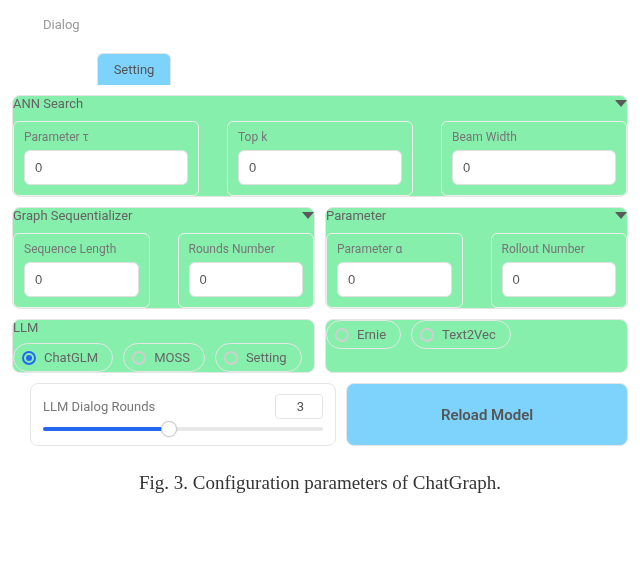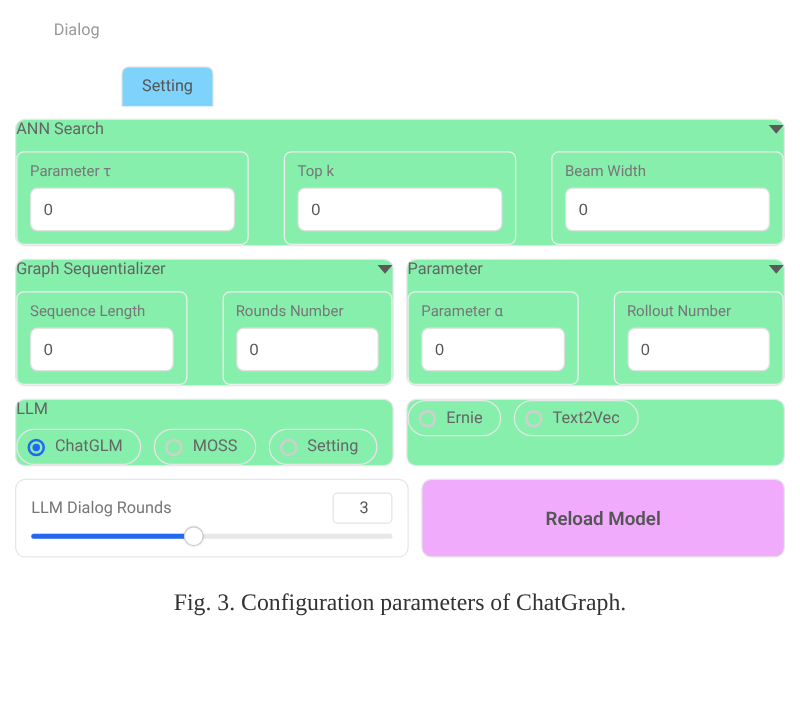--- a/index.html
+++ b/index.html
@@ -116,20 +116,21 @@
     width: 6px; height: 6px;
     background: #2468f2;
     border-radius: 50%;
   }
 
   .slider-card {
     flex: 1;
     border: 1px solid #e6e6e6;
     border-radius: 8px;
     padding: 10px 12px 14px 12px;
+    margin-left: 18px;
   }
   .slider-head {
     display: flex;
     justify-content: space-between;
     align-items: center;
     margin-bottom: 8px;
   }
   .num-box {
     border: 1px solid #e4e4e4;
     border-radius: 4px;
@@ -159,21 +160,21 @@
     width: 16px; height: 16px;
     background: #fff;
     border: 1px solid #ccc;
     border-radius: 50%;
     transform: translate(-50%, -50%);
     box-shadow: 0 0 2px rgba(0,0,0,0.15);
   }
   .reload-btn {
     flex: 1;
     border: 1px solid #e6e6e6;
-    background: #f0abfc;
+    background: #7dd3fc;
     border-radius: 8px;
     display: flex;
     align-items: center;
     justify-content: center;
     font-weight: 600;
     color: #555;
     font-size: 15px;
     cursor: pointer;
     min-height: 54px;
   }

